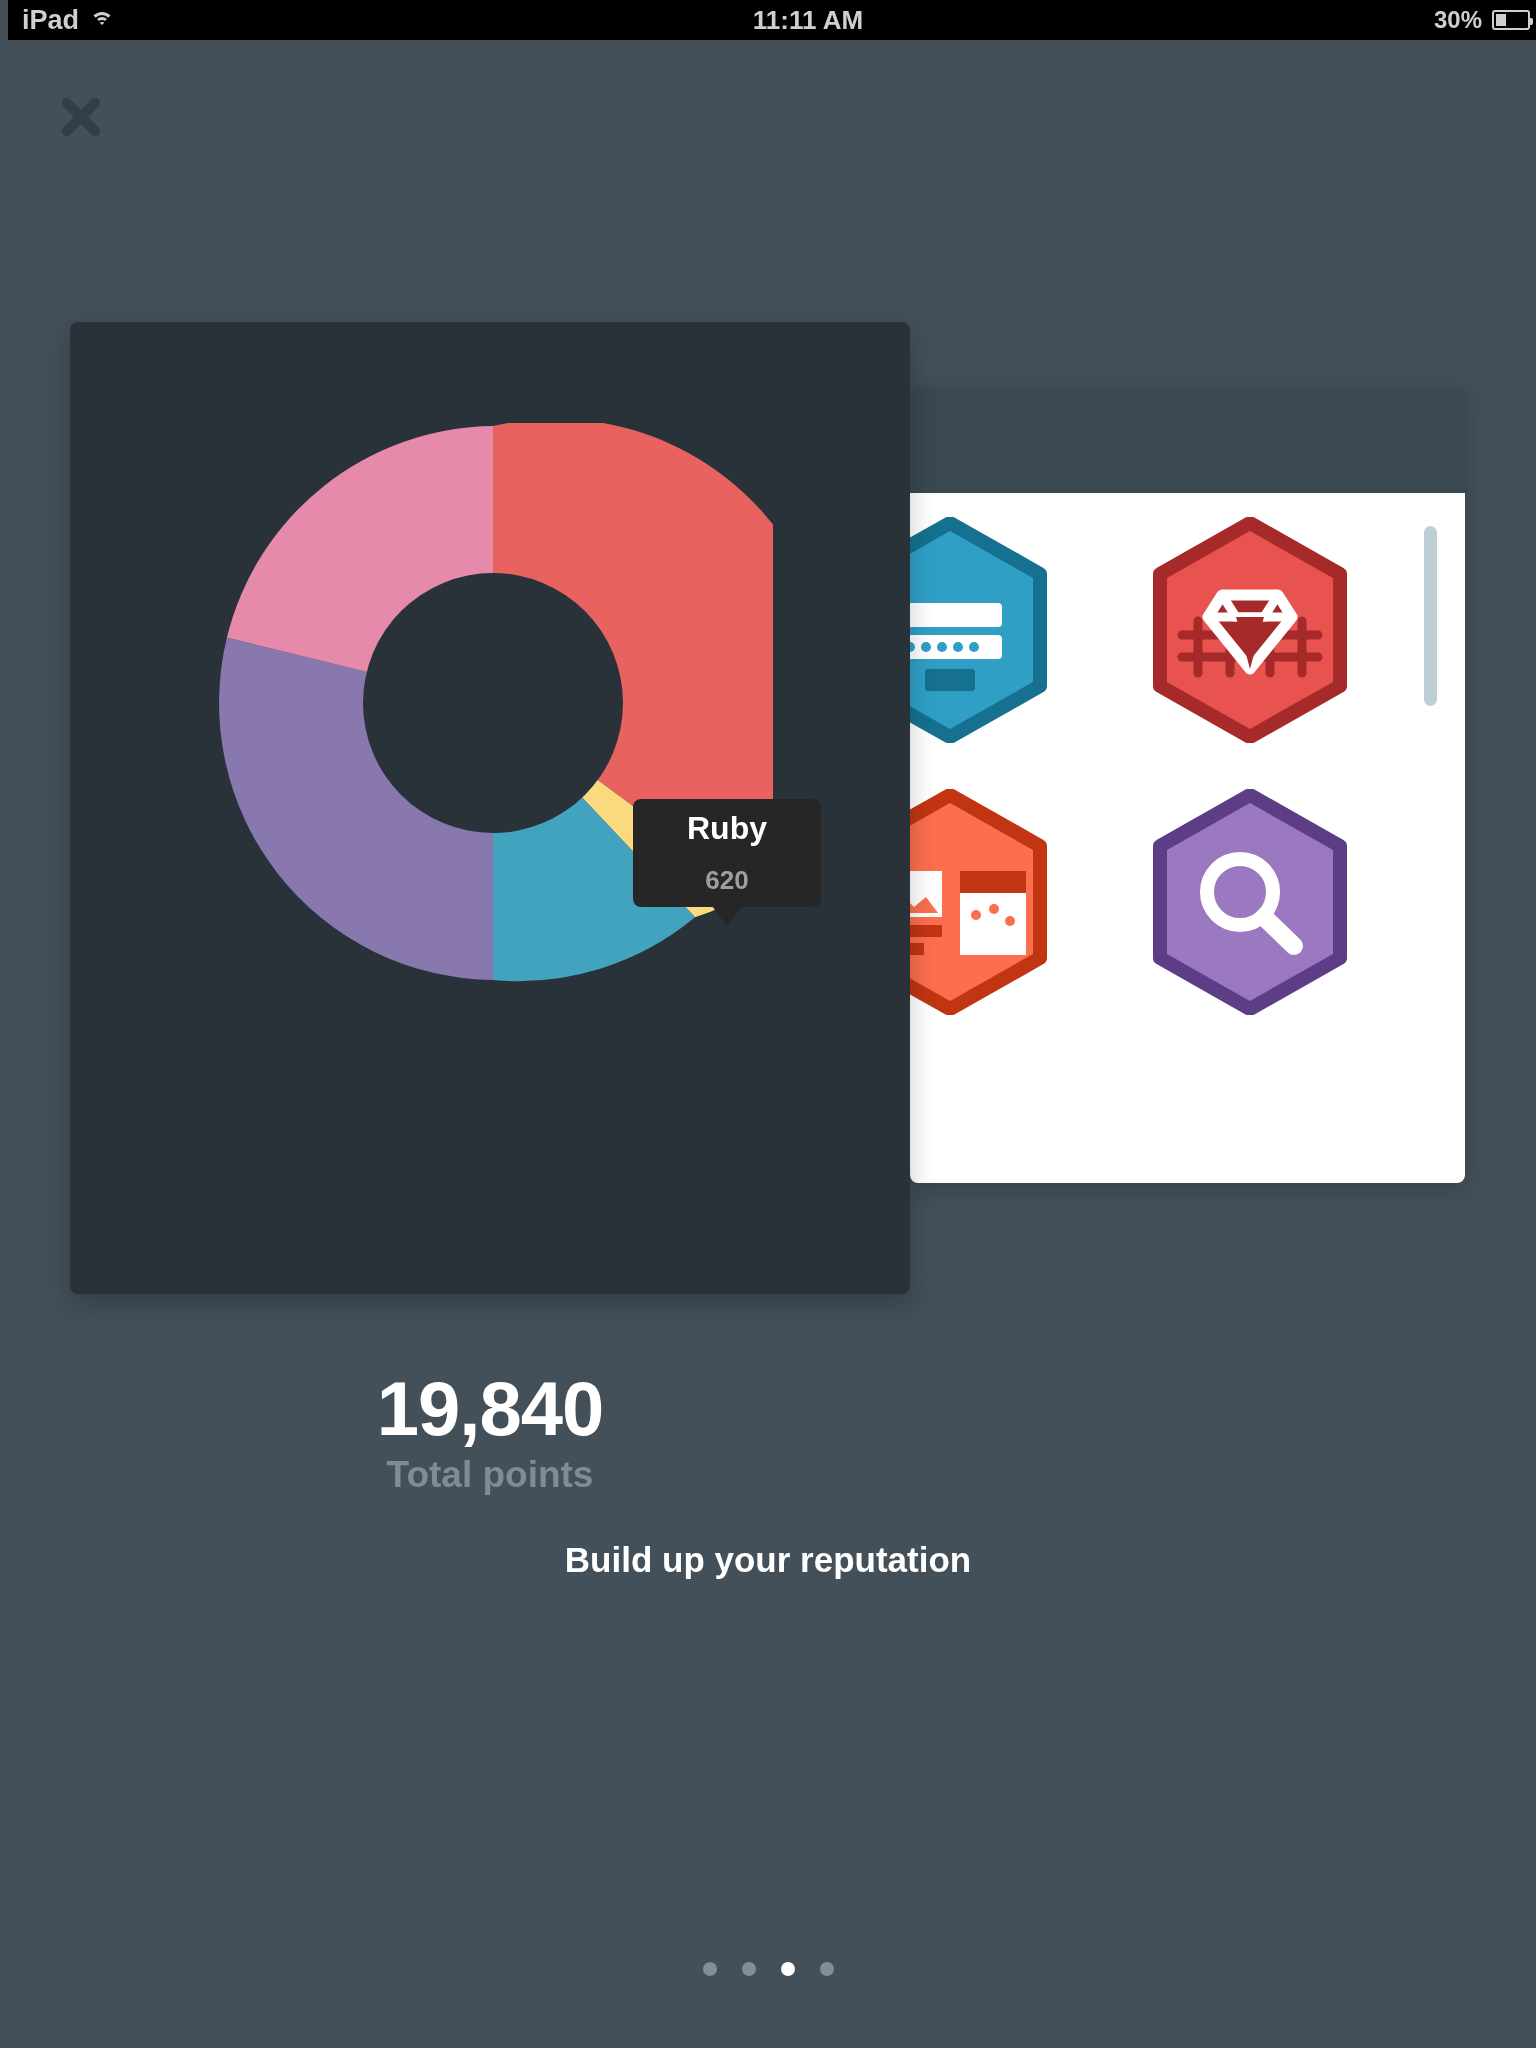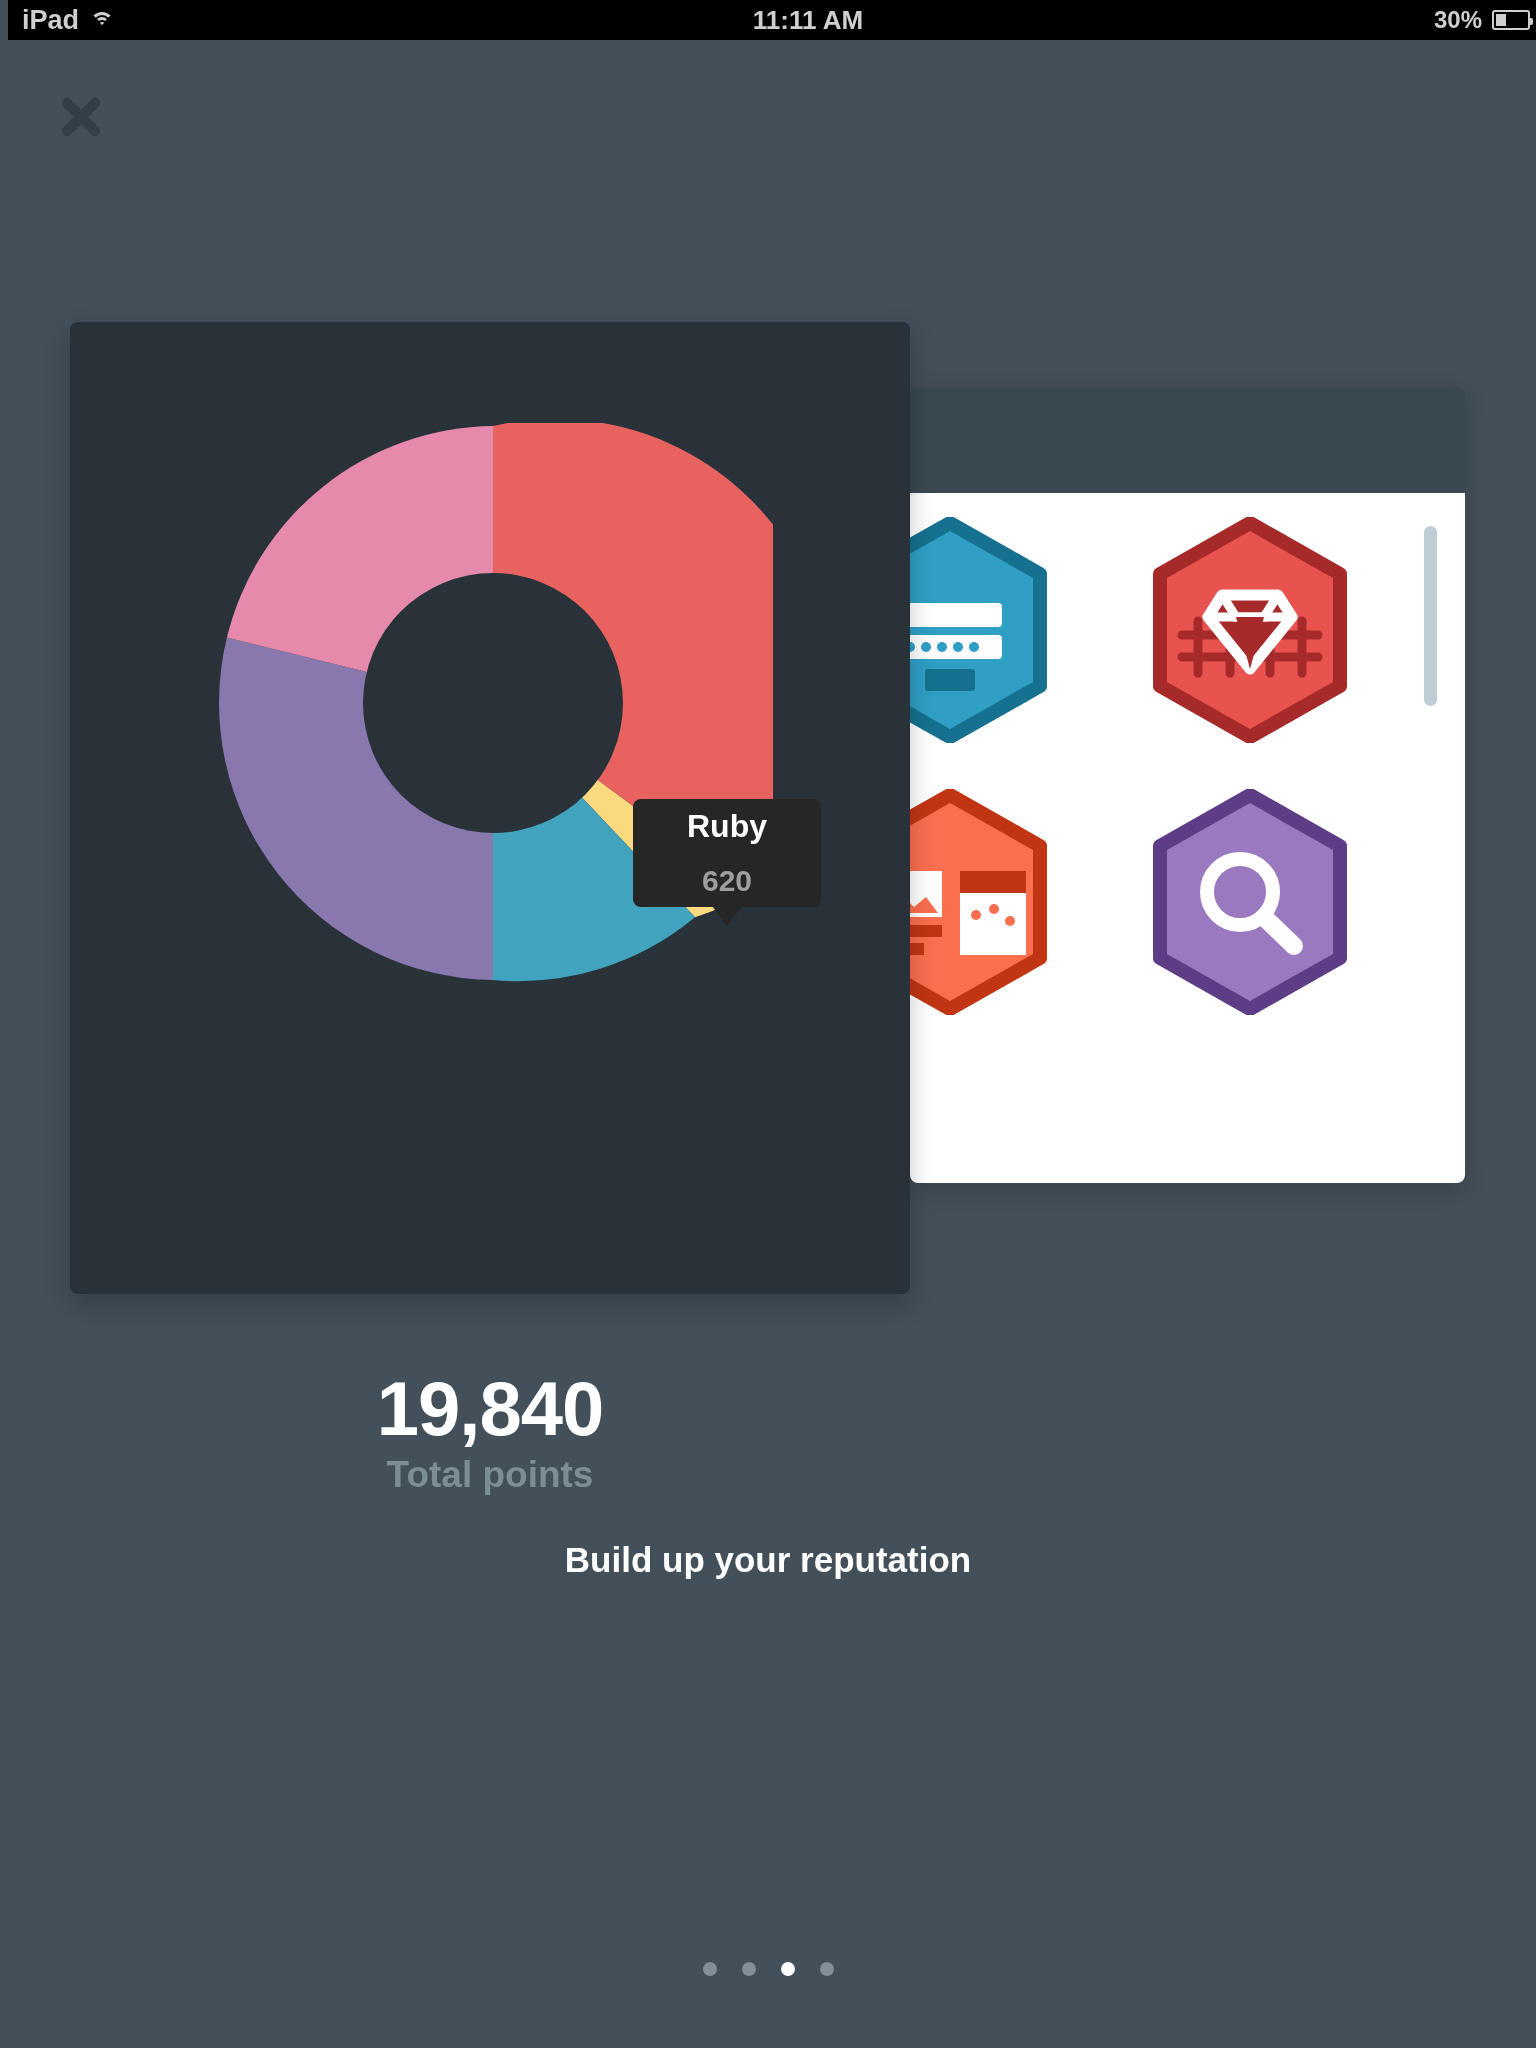--- a/index.html
+++ b/index.html
@@ -92,21 +92,21 @@
     background:#262626; border-radius: 8px;
     display:flex; flex-direction:column; align-items:center; justify-content:center;
     gap: 20px;
   }
   .tooltip::after {
     content:""; position:absolute; left:50%; margin-left:-15px; bottom:-19px;
     width:0; height:0; border-left:15px solid transparent;
     border-right:15px solid transparent; border-top:20px solid #262626;
   }
   .tt-title { color:#ffffff; font-size: 32px; font-weight: bold; line-height: 1.1; }
-  .tt-value { color:#9e9e9e; font-size: 30px; font-weight: bold; line-height: 1.1; }
+  .tt-value { color:#9e9e9e; font-size: 26px; font-weight: bold; line-height: 1.1; }
 
   .total-number {
     position:absolute; left:0; top: 1043px; width: 840px; text-align:center;
     color:#ffffff; font-size: 76px; font-weight: bold; letter-spacing: -1px;
   }
   .total-label {
     position:absolute; left:0; top: 1132px; width: 840px; text-align:center;
     color:#7d8d95; font-size: 37px; font-weight: bold;
   }
 

